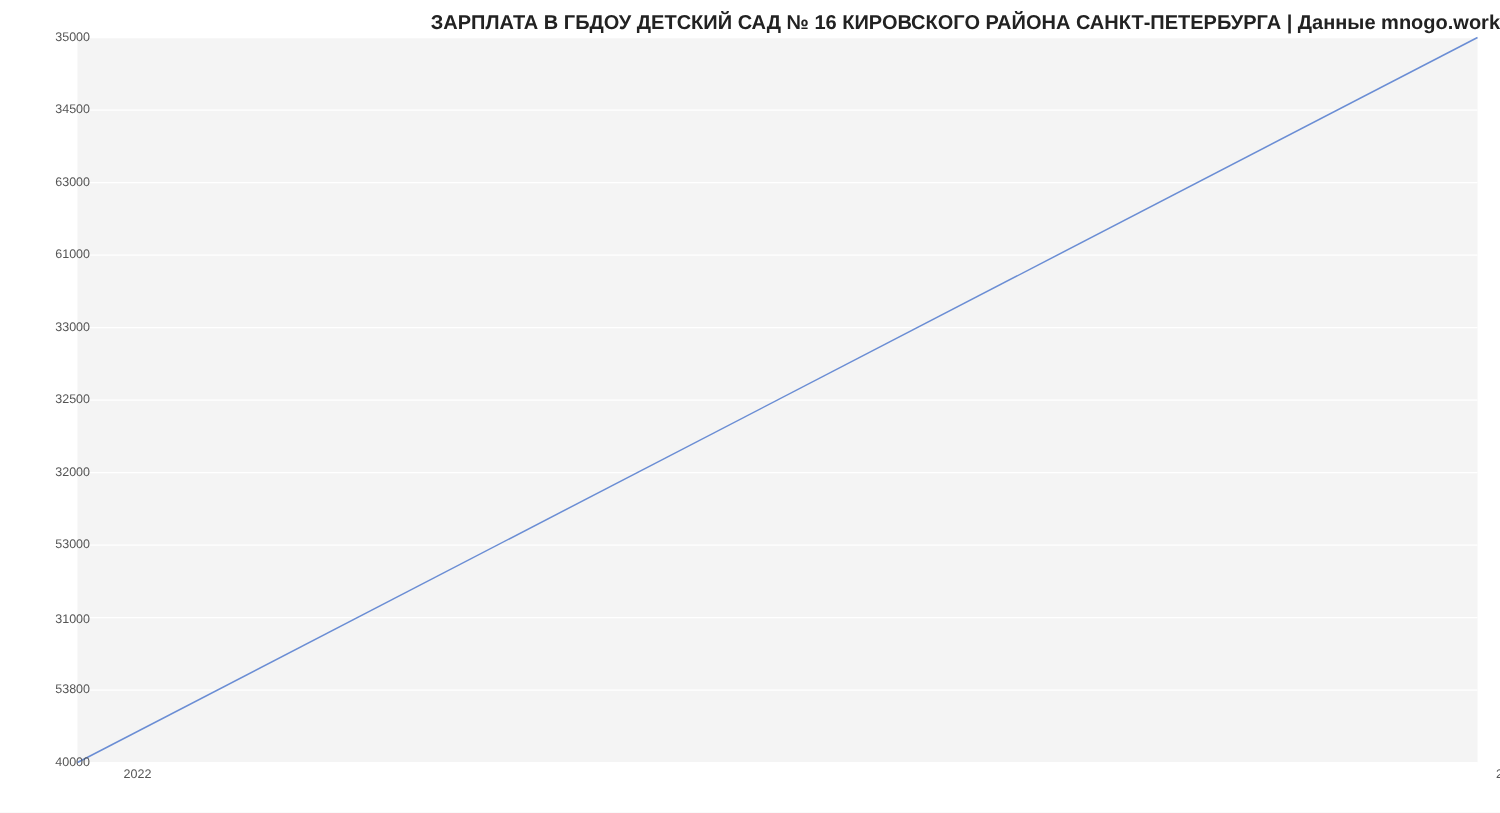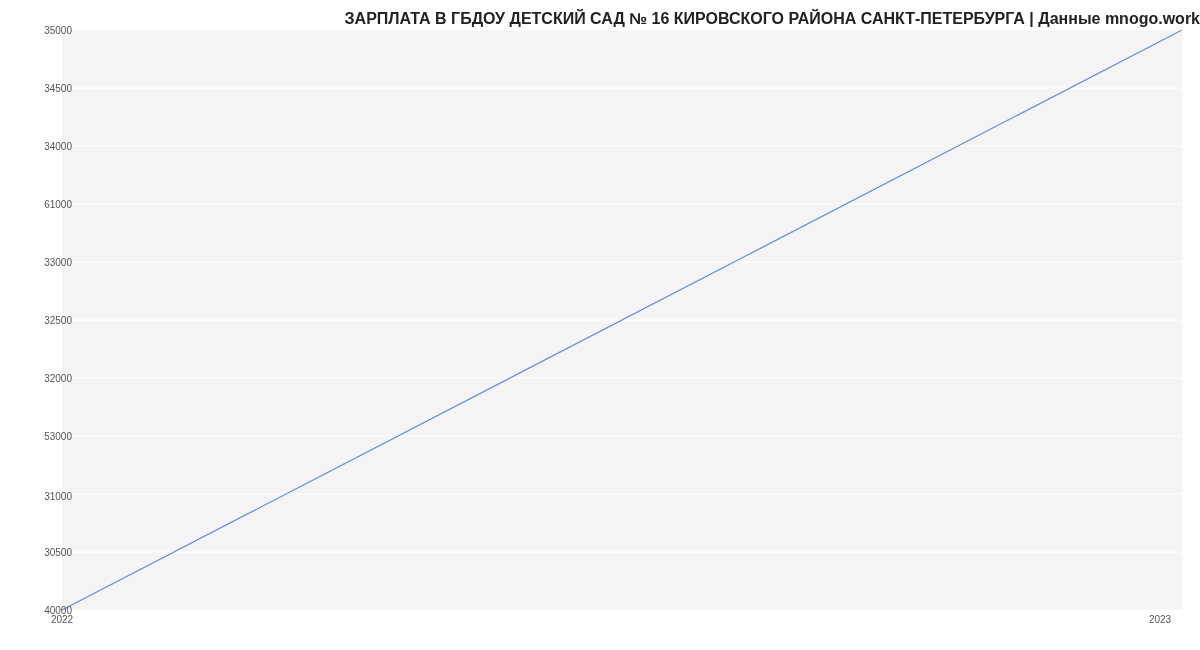--- a/index.html
+++ b/index.html
@@ -40,20 +40,21 @@
       color: #555;
       transform: translateY(-50%);
       text-align: left;
     }
     .x-tick-label {
       position: absolute;
       top: 614px;
       font-size: 10px;
       color: #555;
       transform: translateX(-50%);
+      margin-left: 48px;
     }
     .line-svg {
       position: absolute;
       left: 0;
       top: 0;
       width: 100%;
       height: 100%;
       overflow: visible;
     }
     .data-line {
@@ -82,27 +83,27 @@
         <line x1="0" x2="1120" y1="116" y2="116" stroke="#fff" stroke-width="1"></line>
         <line x1="0" x2="1120" y1="58" y2="58" stroke="#fff" stroke-width="1"></line>
         <line x1="0" x2="1120" y1="0" y2="0" stroke="#fff" stroke-width="1"></line>
       </g>
     <path id="data-path" class="data-line" d="M0 580 L1120 0 "></path>
   </svg>
 </div>
 
 <div id="y-labels">
     <div class="y-tick-label" style="top: 610px;">40000</div>
-    <div class="y-tick-label" style="top: 552px;">30500</div>
+    <div class="y-tick-label" style="top: 552px;">53800</div>
     <div class="y-tick-label" style="top: 496px;">31000</div>
     <div class="y-tick-label" style="top: 436px;">53000</div>
     <div class="y-tick-label" style="top: 378px;">32000</div>
     <div class="y-tick-label" style="top: 320px;">32500</div>
     <div class="y-tick-label" style="top: 262px;">33000</div>
     <div class="y-tick-label" style="top: 204px;">61000</div>
-    <div class="y-tick-label" style="top: 146px;">34000</div>
+    <div class="y-tick-label" style="top: 146px;">63000</div>
     <div class="y-tick-label" style="top: 88px;">34500</div>
     <div class="y-tick-label" style="top: 30px;">35000</div>
   </div>
 <div id="x-labels">
     <div class="x-tick-label" style="left: 62px;">2022</div>
     <div class="x-tick-label" style="left: 1160px;">2023</div>
   </div>
 
 </body></html>

